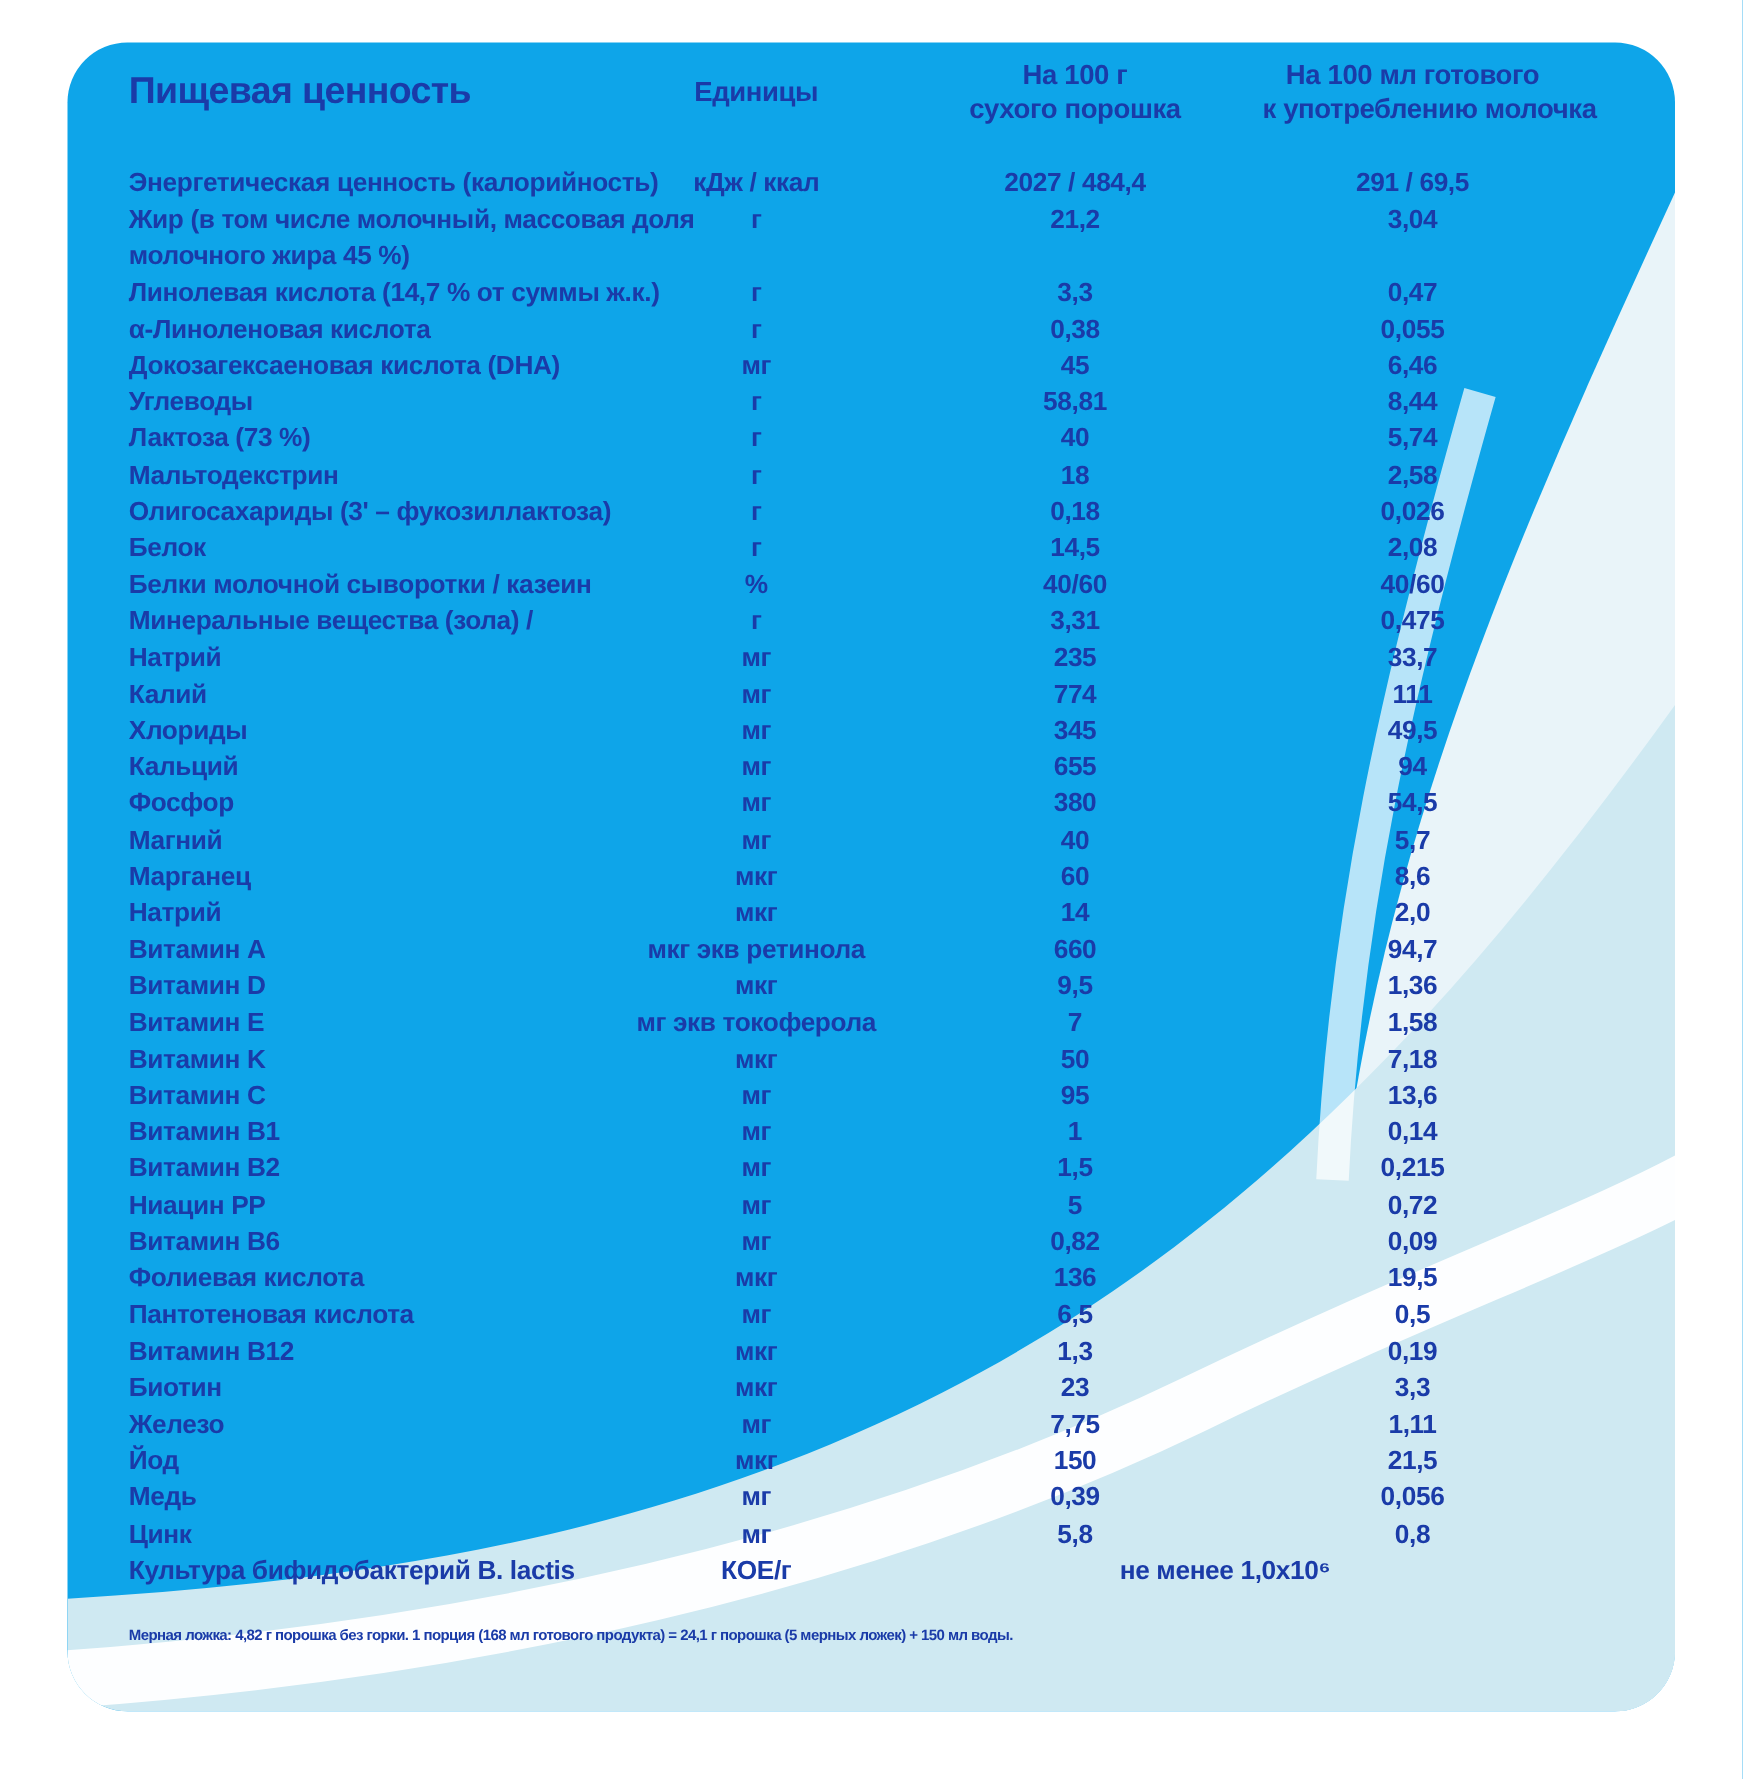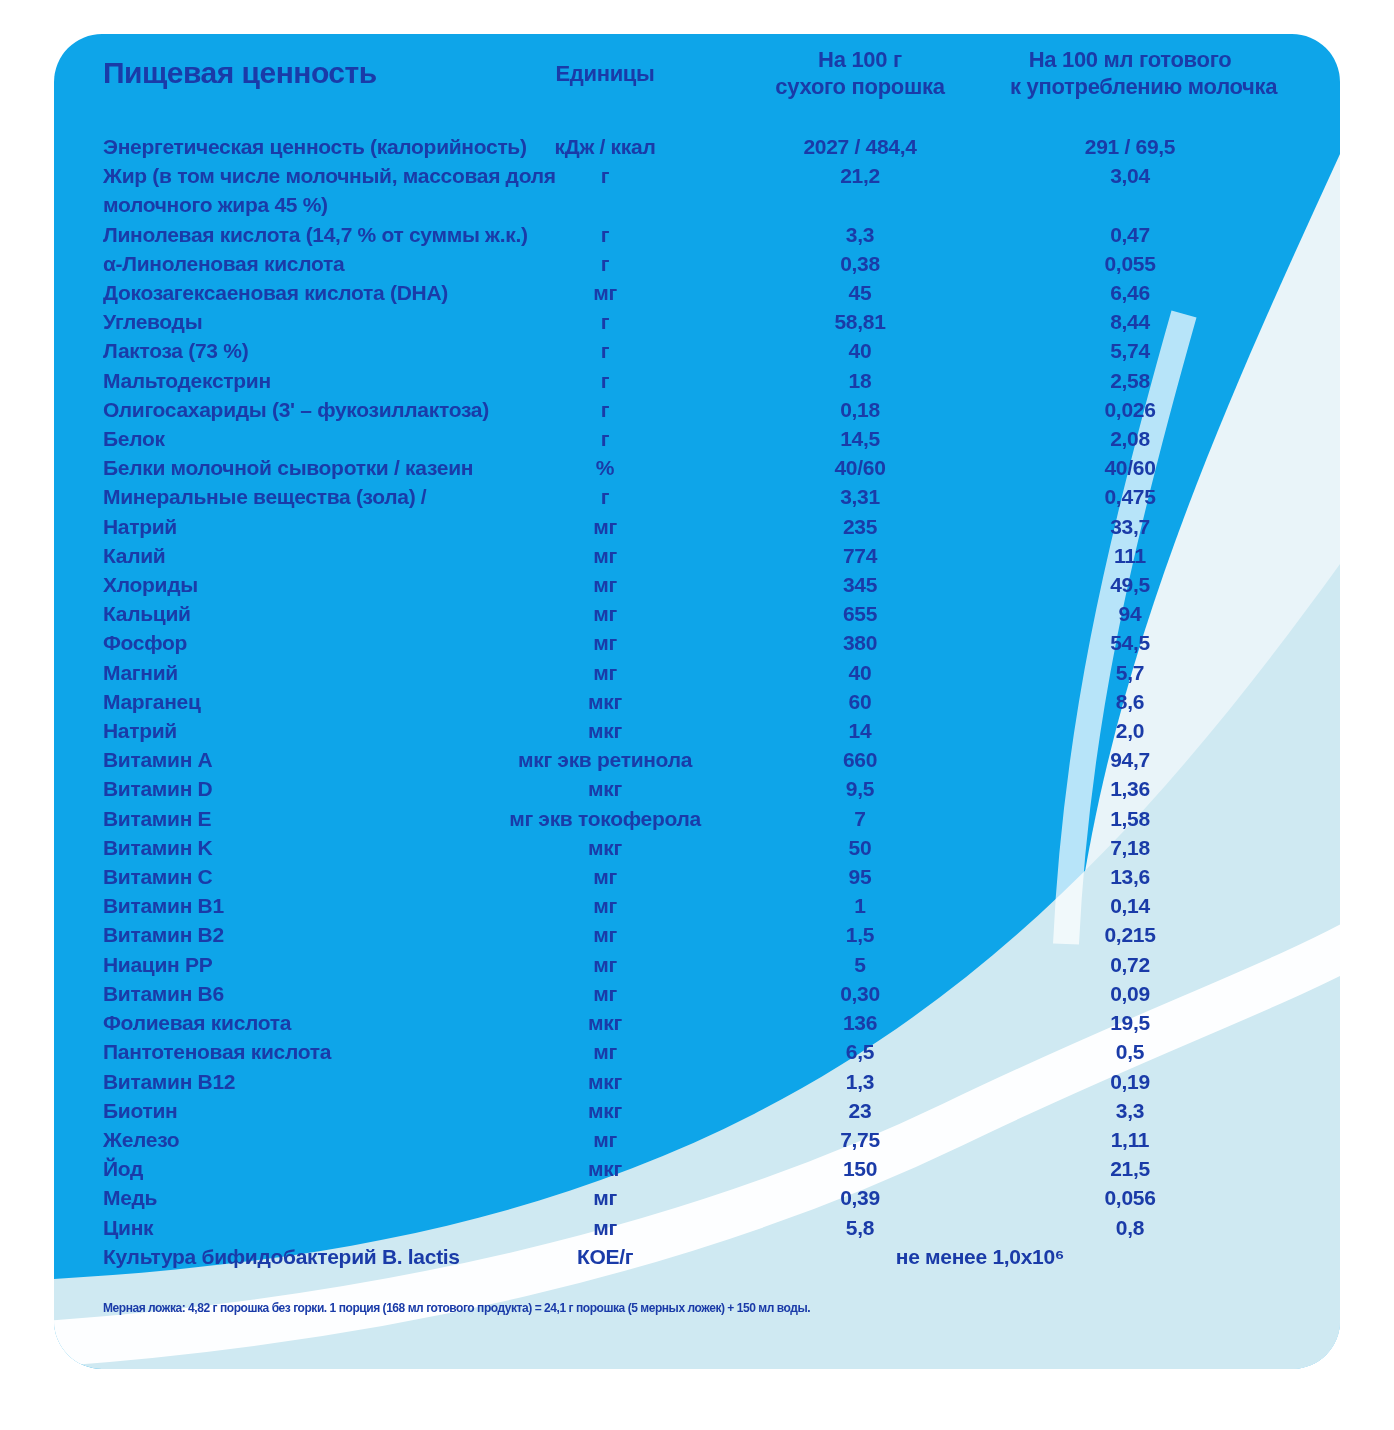--- a/index.html
+++ b/index.html
@@ -247,21 +247,21 @@
           <div class="trow">
           <div class="cell cname">Ниацин РР</div>
           <div class="cell cunit">мг</div>
           <div class="cell cv1">5</div>
           <div class="cell cv2">0,72</div>
 
         </div>
           <div class="trow">
           <div class="cell cname">Витамин B6</div>
           <div class="cell cunit">мг</div>
-          <div class="cell cv1">0,30</div>
+          <div class="cell cv1">0,82</div>
           <div class="cell cv2">0,09</div>
 
         </div>
           <div class="trow">
           <div class="cell cname">Фолиевая кислота</div>
           <div class="cell cunit">мкг</div>
           <div class="cell cv1">136</div>
           <div class="cell cv2">19,5</div>
 
         </div>

